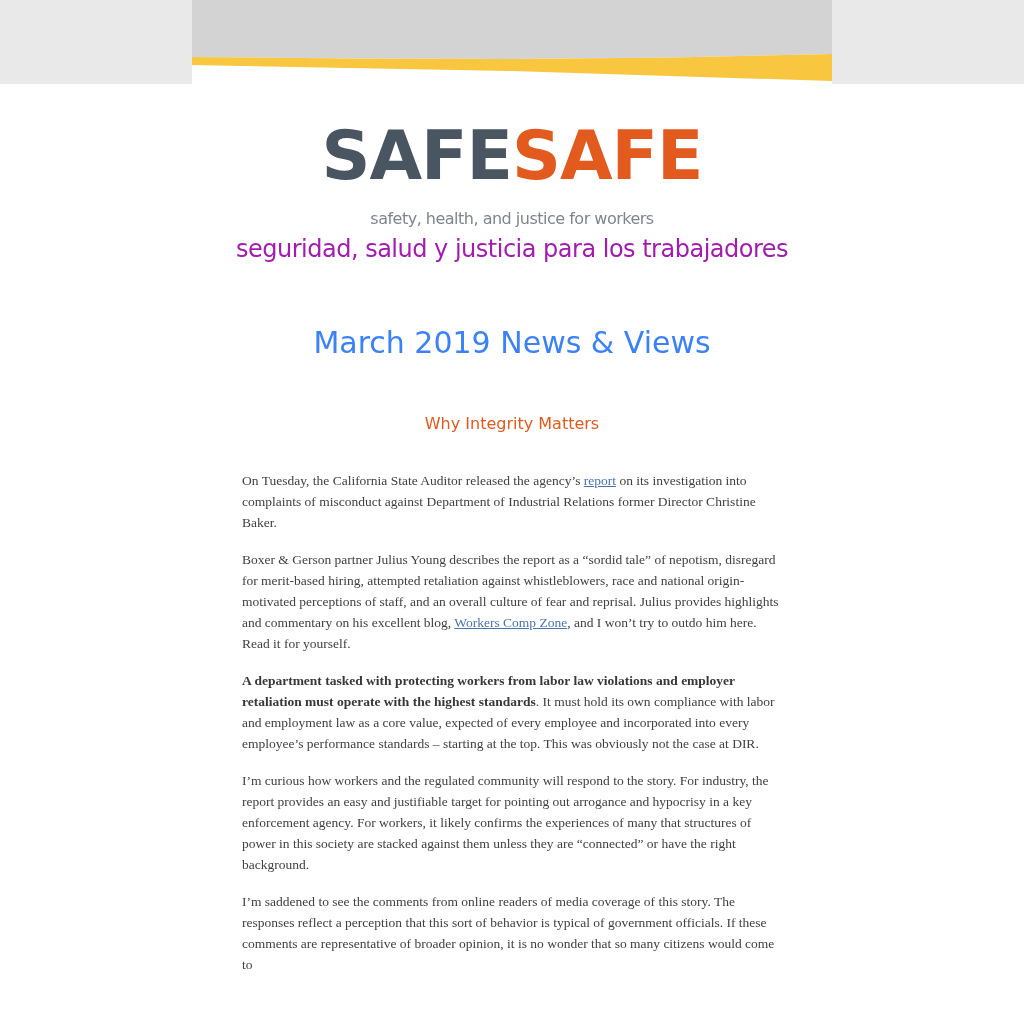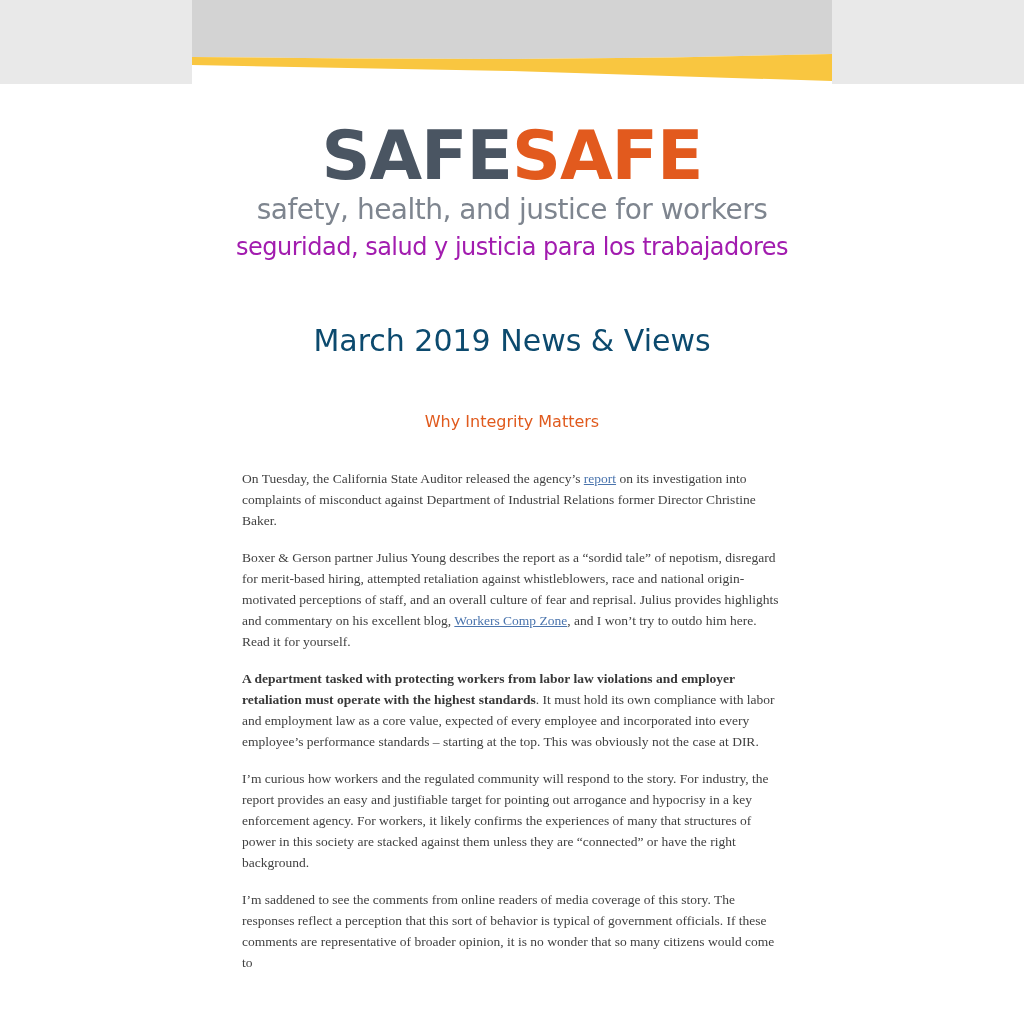--- a/index.html
+++ b/index.html
@@ -7,24 +7,24 @@
     position:relative;width:1024px;height:1024px;overflow:hidden;
     background:#ffffff;font-family:"DejaVu Sans",sans-serif;
   }
   .top-strip{position:absolute;top:0;left:0;width:1024px;height:84px;background:#e9e9e9;}
   .email{position:absolute;top:0;left:192px;width:640px;height:1024px;background:#ffffff;}
   .header-ribbon{display:block;width:640px;height:90px;}
   .logo{margin-top:32px;text-align:center;cursor:pointer;}
   .logo-word{font-weight:bold;font-size:68px;line-height:1;letter-spacing:-1px;}
   .logo-work{color:#4a5562;}
   .logo-safe{color:#e25a1e;}
-  .tagline-en{font-size:28px;color:#7e858f;margin-top:3px;letter-spacing:-0.5px;}
+  .tagline-en{font-size:16px;color:#7e858f;margin-top:19px;letter-spacing:-0.5px;}
   .tagline-es{font-size:24px;color:#a21caf;margin-top:7px;letter-spacing:-0.5px;}
   .title{
-    margin:62px 0 0;font-size:30px;font-weight:normal;color:#0c4a6e;
+    margin:62px 0 0;font-size:30px;font-weight:normal;color:#3b82f6;
     text-align:center;letter-spacing:0;
   }
   .section-heading{
     margin:54px 0 0;font-size:16px;font-weight:normal;color:#e05a1d;text-align:center;
   }
   .article{width:540px;margin:37px auto 0;font-size:13.5px;line-height:21px;color:#414141;}
   .para{margin:0 0 16px;font-family:Liberation Serif, serif;}
   .bold{font-weight:bold;color:#383838;}
   .inline-link{color:#4a74ad;text-decoration:underline;cursor:pointer;}
 </style>

